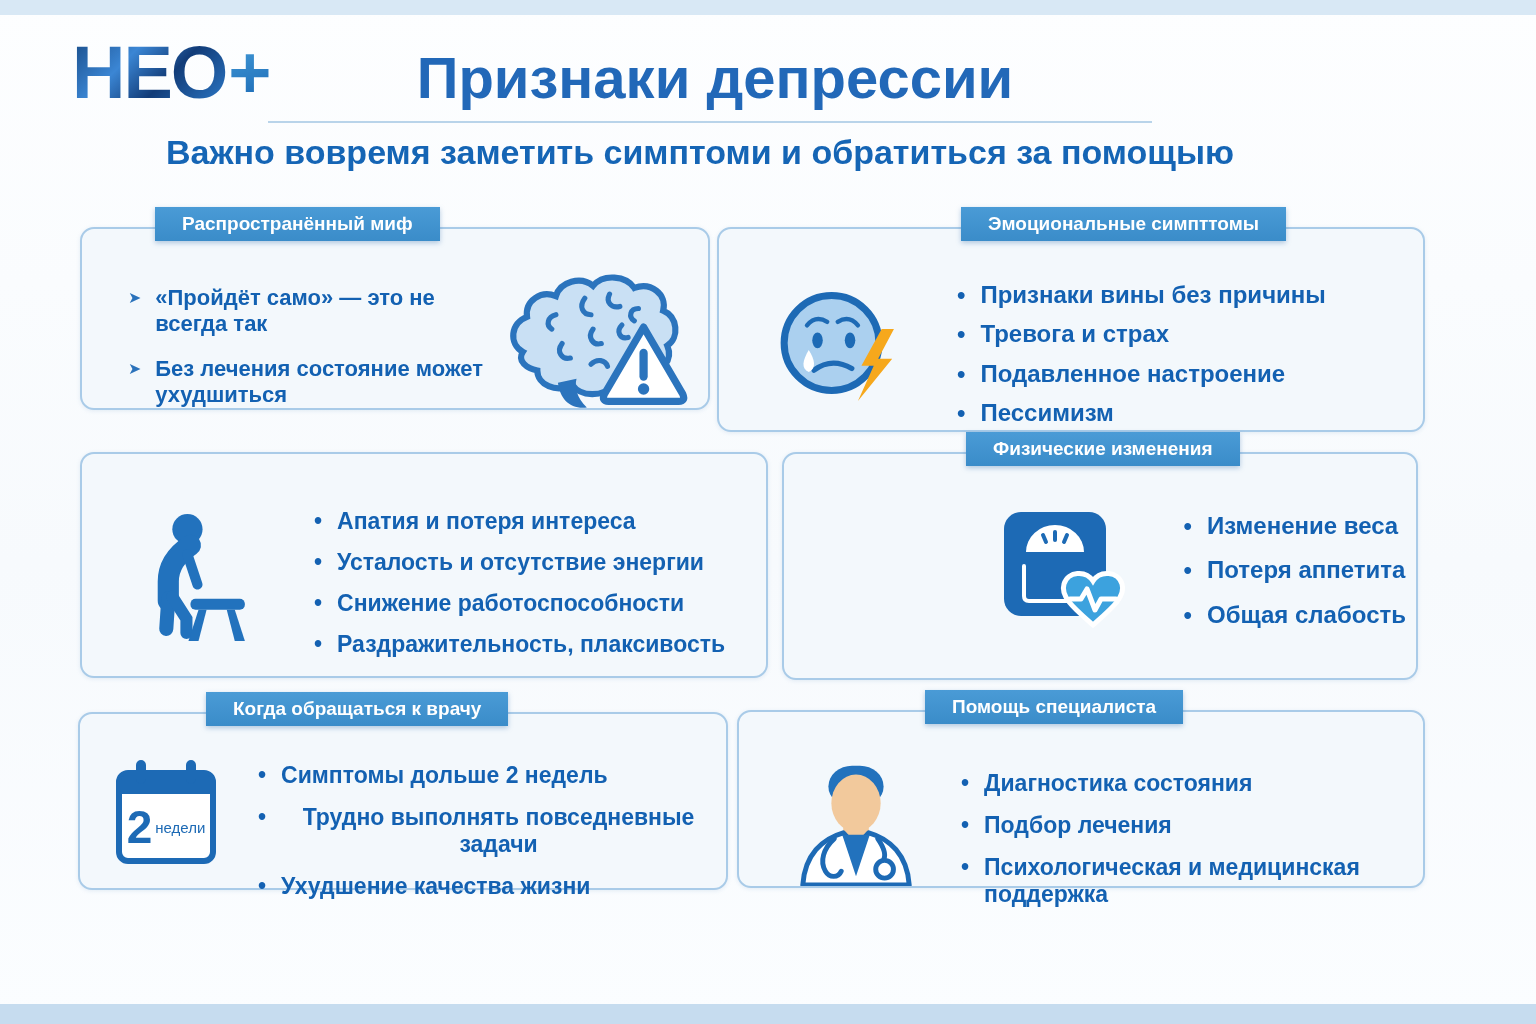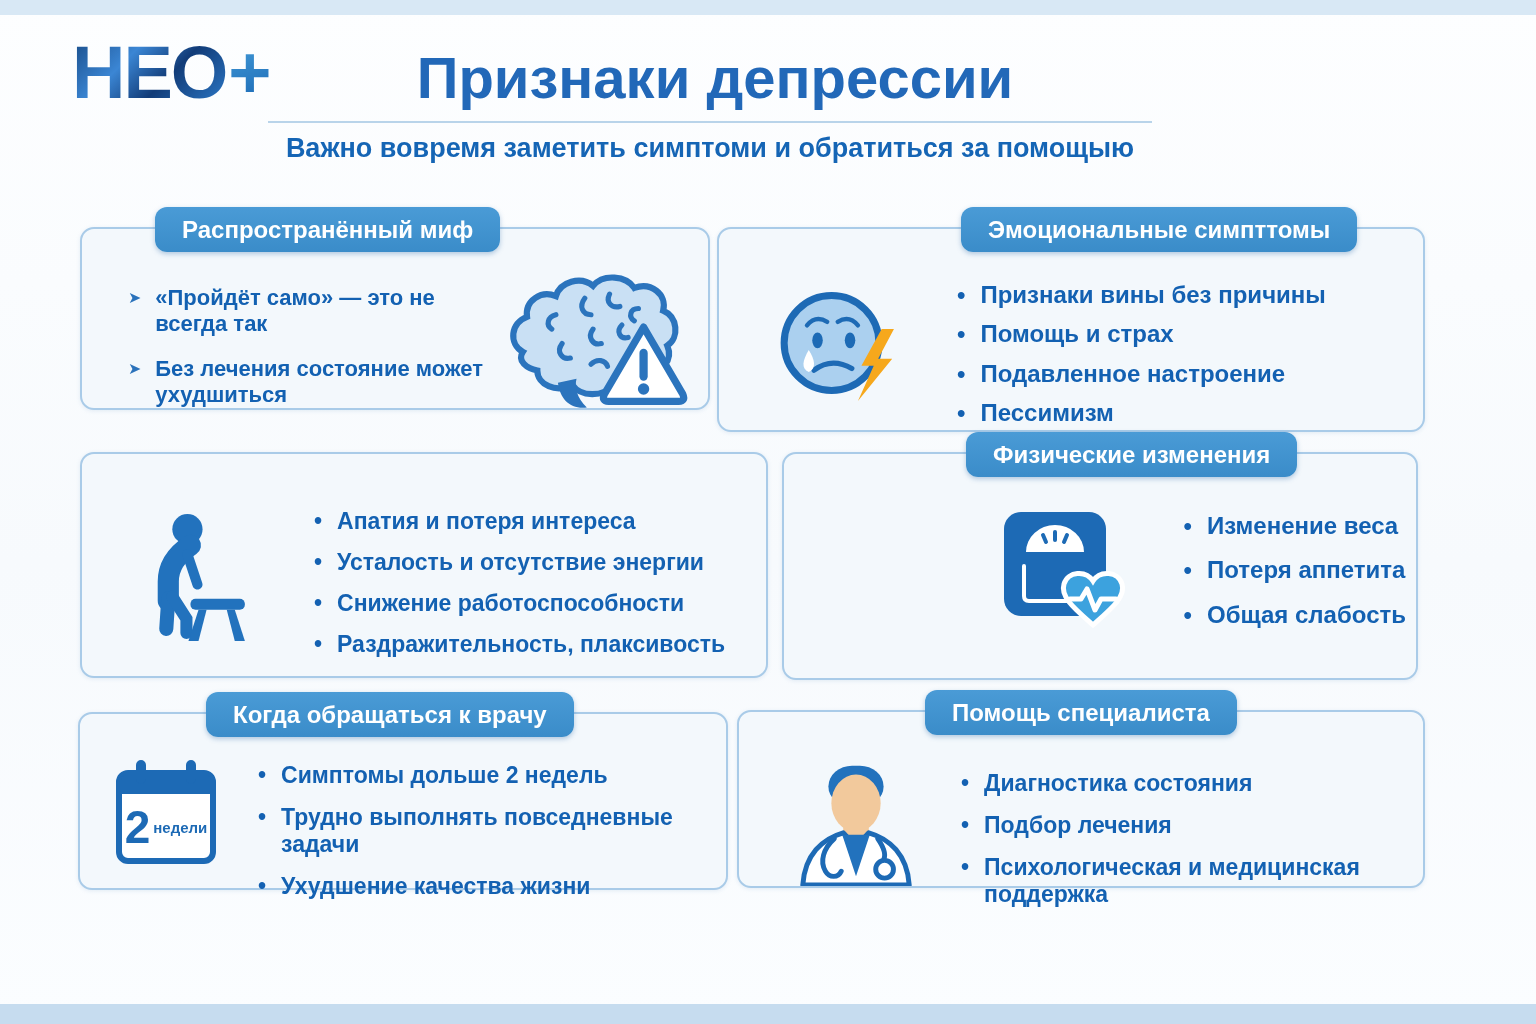--- a/index.html
+++ b/index.html
@@ -28,37 +28,37 @@
     -webkit-background-clip:text; background-clip:text; color:transparent;
     margin-left:2px;
   }
   .page-title {
     position:absolute; left:0; top:44px; width:1430px; text-align:center;
     font-size:58px; font-weight:bold; color:#2268b8; letter-spacing:0;
   }
   .title-rule { position:absolute; left:268px; top:121px; width:884px; height:2px; background:#b9d4ea; }
   .subtitle {
     position:absolute; left:0; top:133px; width:1400px; text-align:center;
-    font-size:27px; color:#1565b5; font-weight:600;margin-left:10px;
+    font-size:34px; color:#1565b5; font-weight:600;
   }
 
   
   .card {
     position:absolute;
     background:#f3f8fc;
     border:2px solid #a9cbe8;
     border-radius:14px;
     box-shadow:0 1px 4px rgba(120,160,200,.18);
     display:flex;
   }
   .pill {
-    position:absolute; top:-22px; height:45px;
+    position:absolute; top:-22px; height:34px;
     background:linear-gradient(180deg,#4a9bd6,#3a8cc9);
-    border-radius:12px;
-    color:#ffffff; font-weight:bold; font-size:24px;
+    border-radius:0;
+    color:#ffffff; font-weight:bold; font-size:19px;
     display:flex; align-items:center; padding:0 27px;
     box-shadow:0 2px 5px rgba(50,110,170,.35);
     white-space:nowrap;
   }
   .items { display:flex; flex-direction:column; }
   .item { display:flex; align-items:flex-start; color:#1361b2; font-weight:600; line-height:1.18; }
   .mk { flex:0 0 auto; }
   .dot-mk { margin-right:15px; font-size:1em; }
   .arrow-mk { margin-right:14px; font-size:0.72em; margin-top:4px; color:#2a72bb; }
 
@@ -76,41 +76,41 @@
   .c-beh   { left:80px;  top:452px; width:688px; height:226px; padding:52px 10px 0 56px; }
   .c-beh .pill { left:130px; }
   .c-beh .items { gap:14px; font-size:23px; margin-left:56px; margin-top:2px; }
   .c-beh .icon-wrap { width:120px; margin-top:6px; }
   
   .c-phy   { left:782px; top:452px; width:636px; height:228px; padding:52px 10px 0 36px;justify-content:flex-end; }
   .c-phy .pill { left:182px; }
   .c-phy .items { gap:16px; font-size:24px; margin-left:48px; margin-top:6px; }
   .c-phy .icon-wrap { width:140px; margin-top:0; }
   
-  .c-when  { left:78px;  top:712px; width:650px; height:178px; padding:44px 10px 0 36px; }
+  .c-when  { left:78px;  top:712px; width:650px; height:178px; padding:44px 10px 0 36px;text-align:center; }
   .c-when .pill { left:126px; }
   .c-when .items { gap:15px; font-size:23px; margin-left:42px; margin-top:4px; }
   .c-when .icon-wrap { width:104px; margin-top:2px; }
   
   .c-spec  { left:737px; top:710px; width:688px; height:178px; padding:34px 6px 0 48px; }
   .c-spec .pill { left:186px; }
   .c-spec .items { gap:15px; font-size:23px; margin-left:36px; margin-top:24px; }
   .c-spec .icon-wrap { width:138px; margin-top:0; }
 
   
   .calendar {
     position:relative; width:100px; height:94px; background:#ffffff;
     border:6px solid #1d6ab5; border-radius:12px; margin-top:10px;
   }
   .calendar .topbar { position:absolute; top:-1px; left:-1px; right:-1px; height:19px; background:#1d6ab5; border-radius:5px 5px 0 0; }
   .calendar .ring { position:absolute; top:-16px; width:10px; height:24px; background:#ffffff; border:5px solid #1d6ab5; border-radius:6px; }
   .calendar .ring.r1 { left:14px; } .calendar .ring.r2 { right:14px; }
   .calendar .date { position:absolute; left:0; top:20px; width:100%; height:62px; display:flex; align-items:center; justify-content:center; color:#1d6ab5; }
   .calendar .num { font-size:46px; font-weight:bold; line-height:1; }
-  .calendar .lbl { font-size:15px; font-weight:bold; margin-left:3px; }
+  .calendar .lbl { font-size:15px; font-weight:normal; margin-left:3px; }
 </style>
 </head>
 <body>
 
 <div class="stage">
   <div class="strip-top"></div>
 
   <div class="logo"><span class="neo">НЕО</span><span class="plus">+</span></div>
   <div class="page-title">Признаки депрессии</div>
   <div class="title-rule"></div>
@@ -167,21 +167,21 @@
     </div>
     <div class="items">
 
         <div class="item">
           <span class="mk dot-mk">•</span>
           <span>Признаки вины без причины</span>
         </div>
 
         <div class="item">
           <span class="mk dot-mk">•</span>
-          <span>Помощь и страх</span>
+          <span>Тревога и страх</span>
         </div>
 
         <div class="item">
           <span class="mk dot-mk">•</span>
           <span>Подавленное настроение</span>
         </div>
 
         <div class="item">
           <span class="mk dot-mk">•</span>
           <span>Пессимизм</span>

